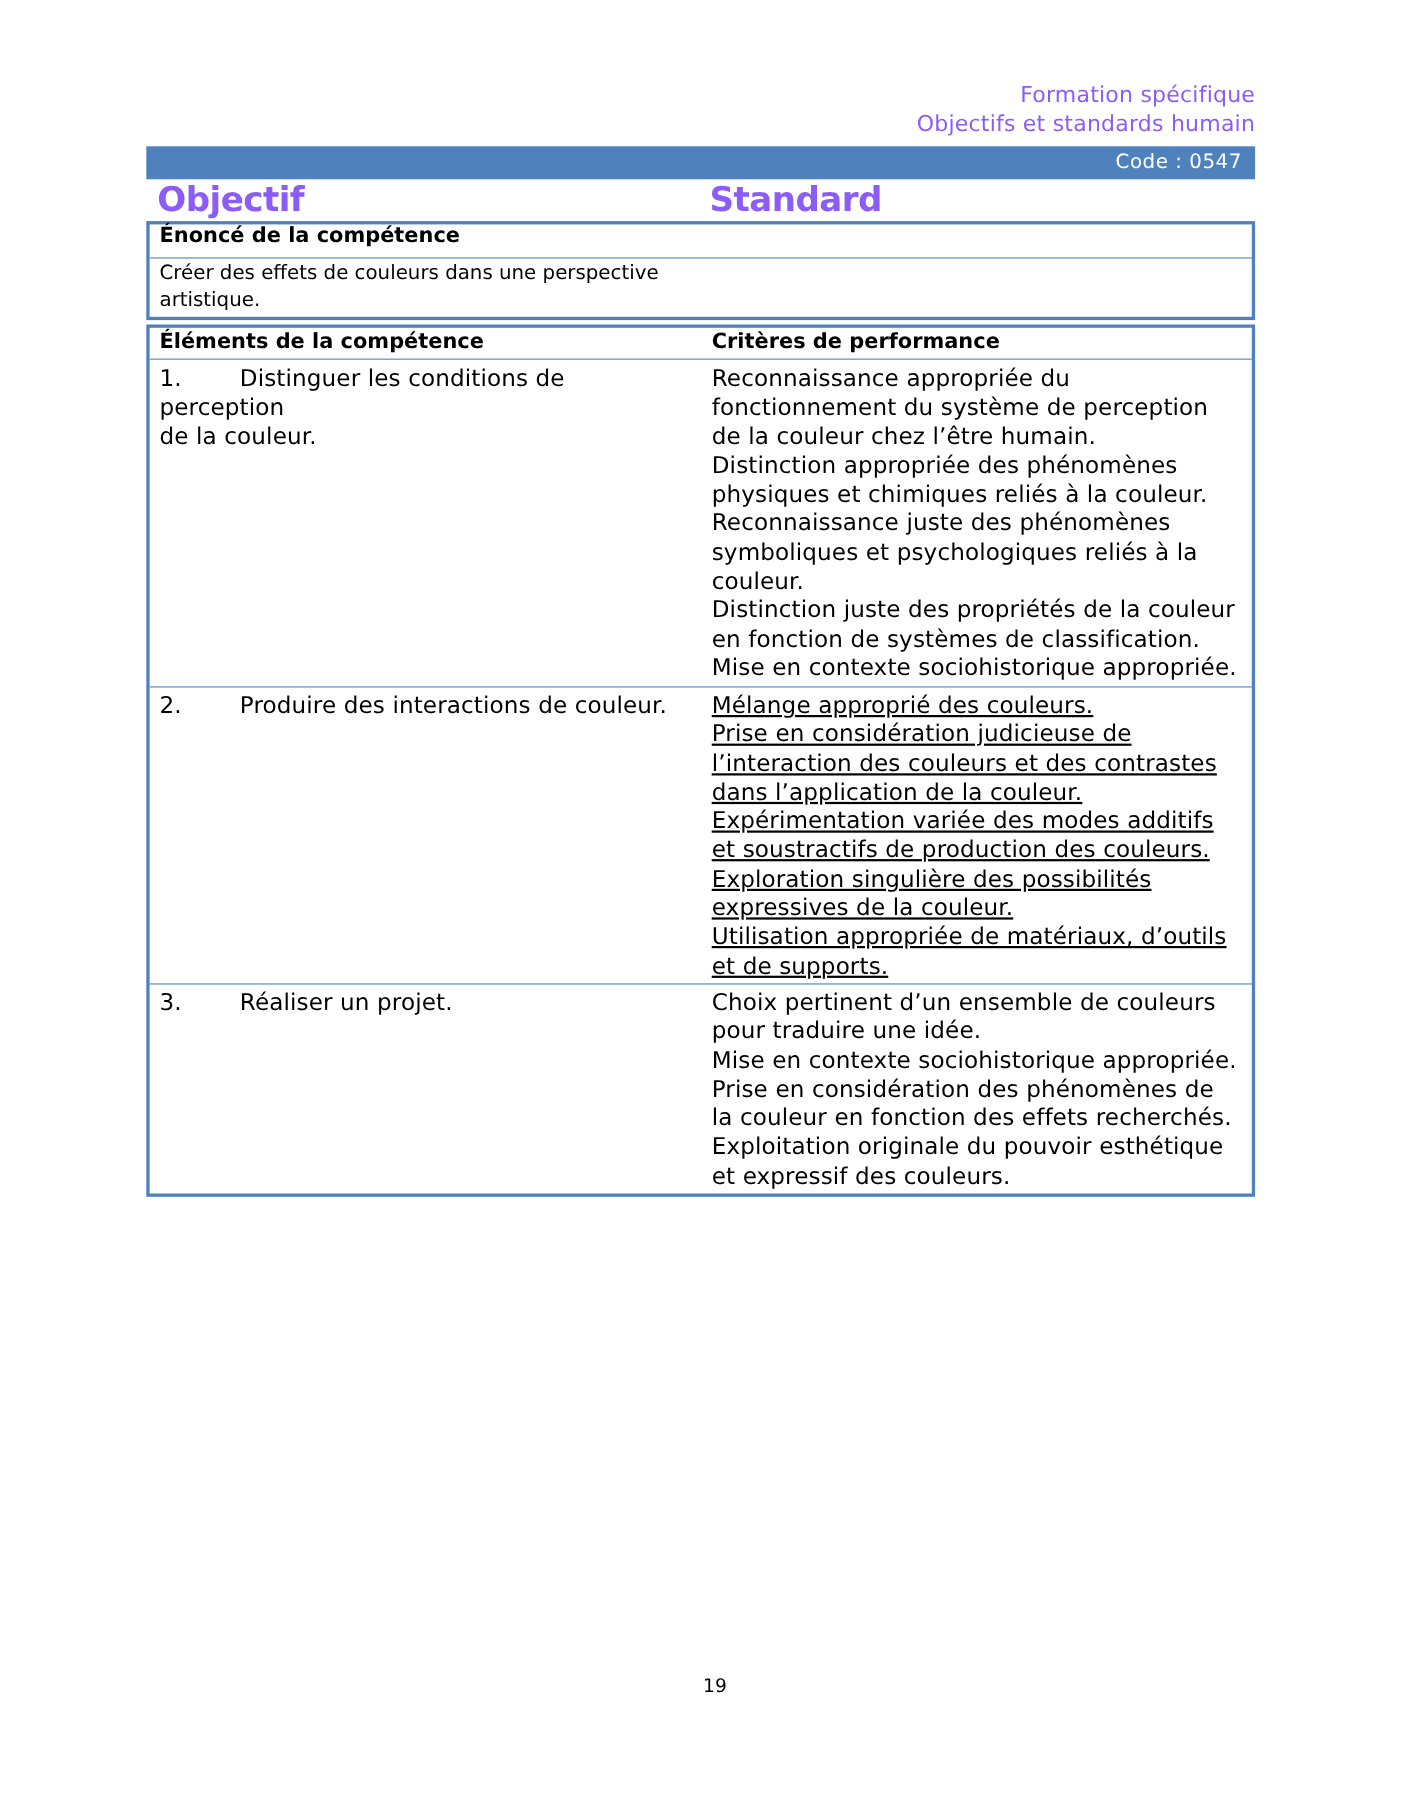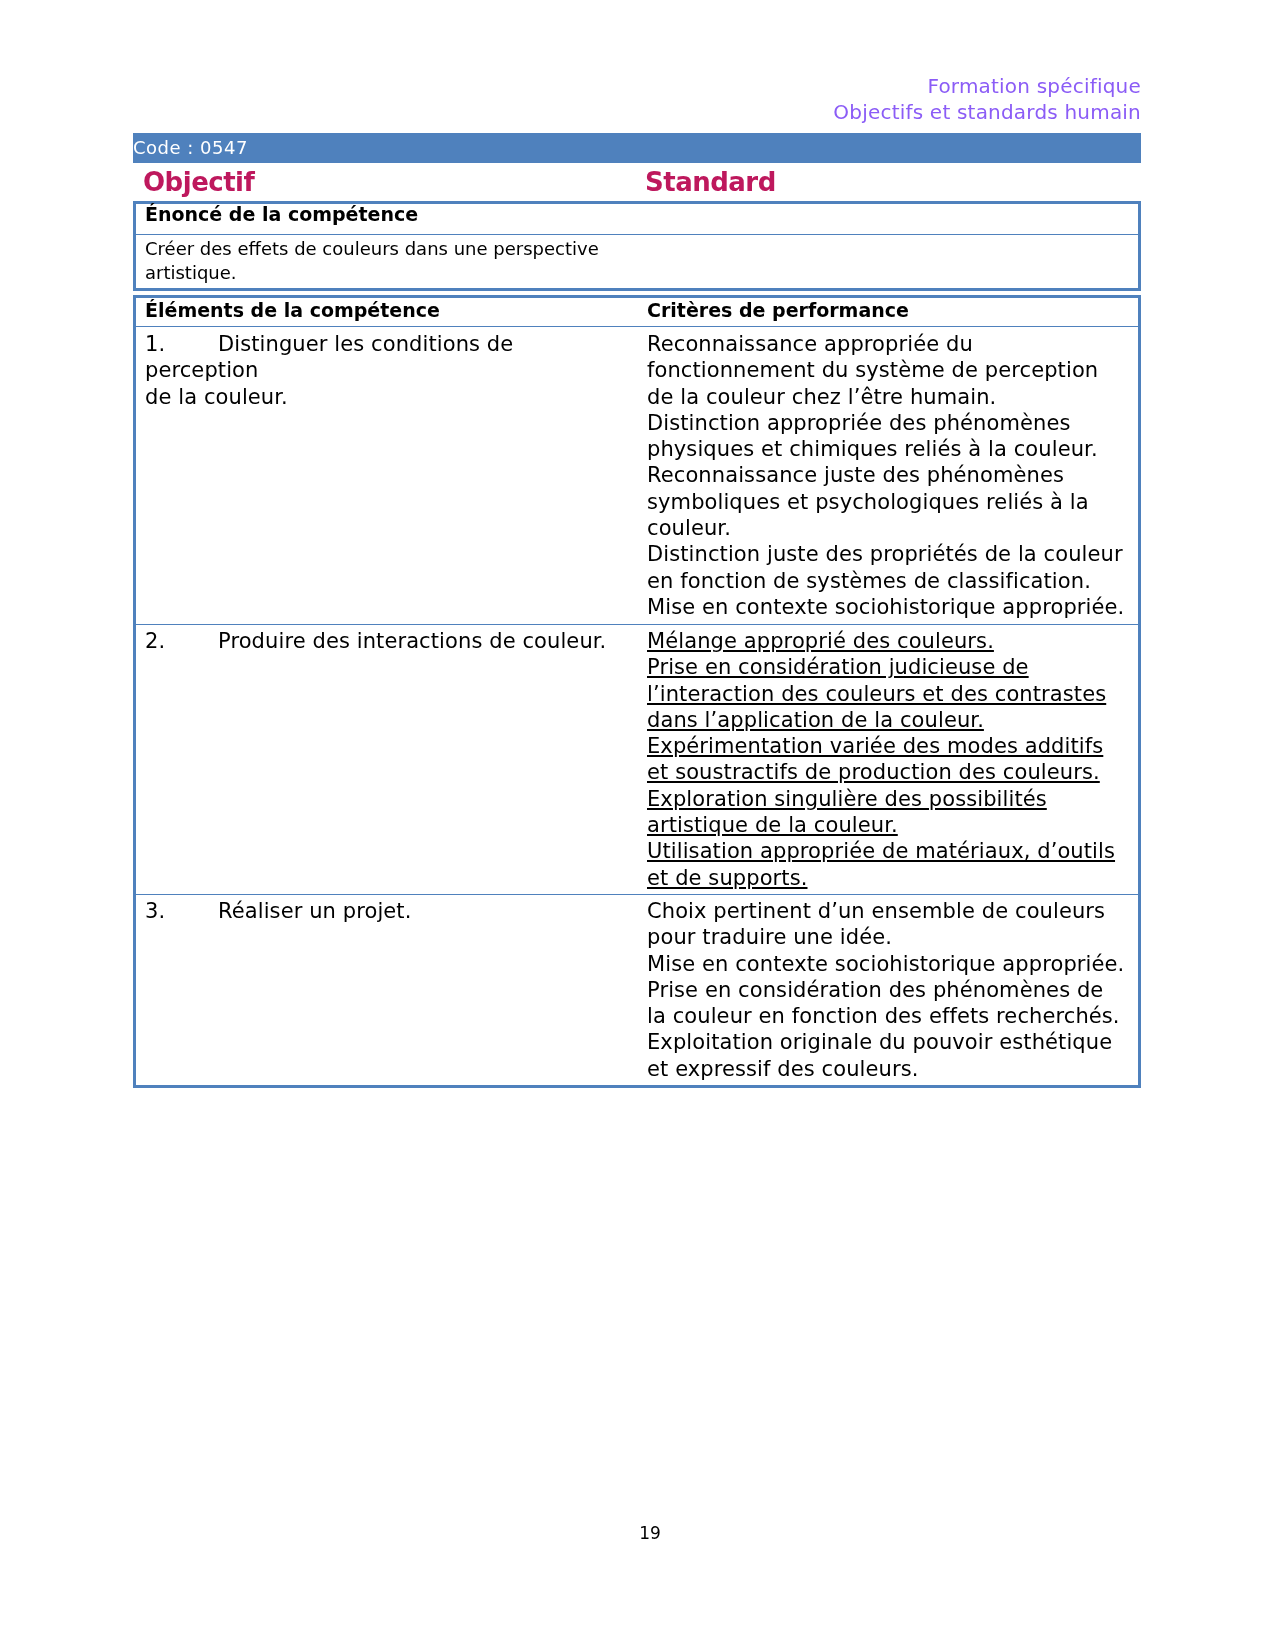--- a/index.html
+++ b/index.html
@@ -7,26 +7,26 @@
   body { position: relative; font-family: "DejaVu Sans", sans-serif; color: #000; overflow: hidden; }
 
   .running-head {
     position: absolute; right: 134px; top: 73px; text-align: right;
     color: #8b5cf6; font-size: 20px; line-height: 26px; letter-spacing: 0.2px;
     font-family: "DejaVu Sans", sans-serif;
   }
   .code-bar {
     position: absolute; left: 133px; top: 133px; width: 1008px; height: 30px;
     background: #4f81bd; color: #ffffff; font-size: 18px; line-height: 30px;
-    text-align: left; padding-right: 12px; letter-spacing: 0.5px;
+    text-align: right; padding-right: 12px; letter-spacing: 0.5px;
   }
   .col-heads { position: absolute; left: 133px; top: 163px; width: 1008px; height: 36px; }
   .col-head {
-    position: absolute; top: 2px; color: #be185d; font-weight: bold;
-    font-size: 26px; letter-spacing: -0.5px; line-height: 34px;
+    position: absolute; top: 2px; color: #8b5cf6; font-weight: bold;
+    font-size: 31px; letter-spacing: -0.5px; line-height: 34px;
   }
   .col-head.obj { left: 10px; }
   .col-head.std { left: 512px; }
 
   .box {
     position: absolute; left: 133px; width: 1008px;
     border: 3px solid #4f81bd; background: #fff;
   }
   .box1 { top: 201px; height: 90px; }
   .box2 { top: 295px; height: 793px; }
@@ -91,21 +91,21 @@
   </div>
   <div class="row sep" style="top:326px;"></div>
 
   <div class="cell left-cell" style="top:330px;">
     <span class="num">2.</span><span>Produire des interactions de couleur.</span>
   </div>
   <div class="cell right-cell" style="top:330px;text-decoration:underline;">
     <span class="crit">Mélange approprié des couleurs.</span>
     <span class="crit">Prise en considération judicieuse de l’interaction des couleurs et des contrastes dans l’application de la couleur.</span>
     <span class="crit">Expérimentation variée des modes additifs et soustractifs de production des couleurs.</span>
-    <span class="crit">Exploration singulière des possibilités artistique de la couleur.</span>
+    <span class="crit">Exploration singulière des possibilités expressives de la couleur.</span>
     <span class="crit">Utilisation appropriée de matériaux, d’outils et de supports.</span>
   </div>
   <div class="row sep" style="top:596px;"></div>
 
   <div class="cell left-cell" style="top:600px;">
     <span class="num">3.</span><span>Réaliser un projet.</span>
   </div>
   <div class="cell right-cell" style="top:600px;">
     <span class="crit">Choix pertinent d’un ensemble de couleurs pour traduire une idée.</span>
     <span class="crit">Mise en contexte sociohistorique appropriée.</span>

